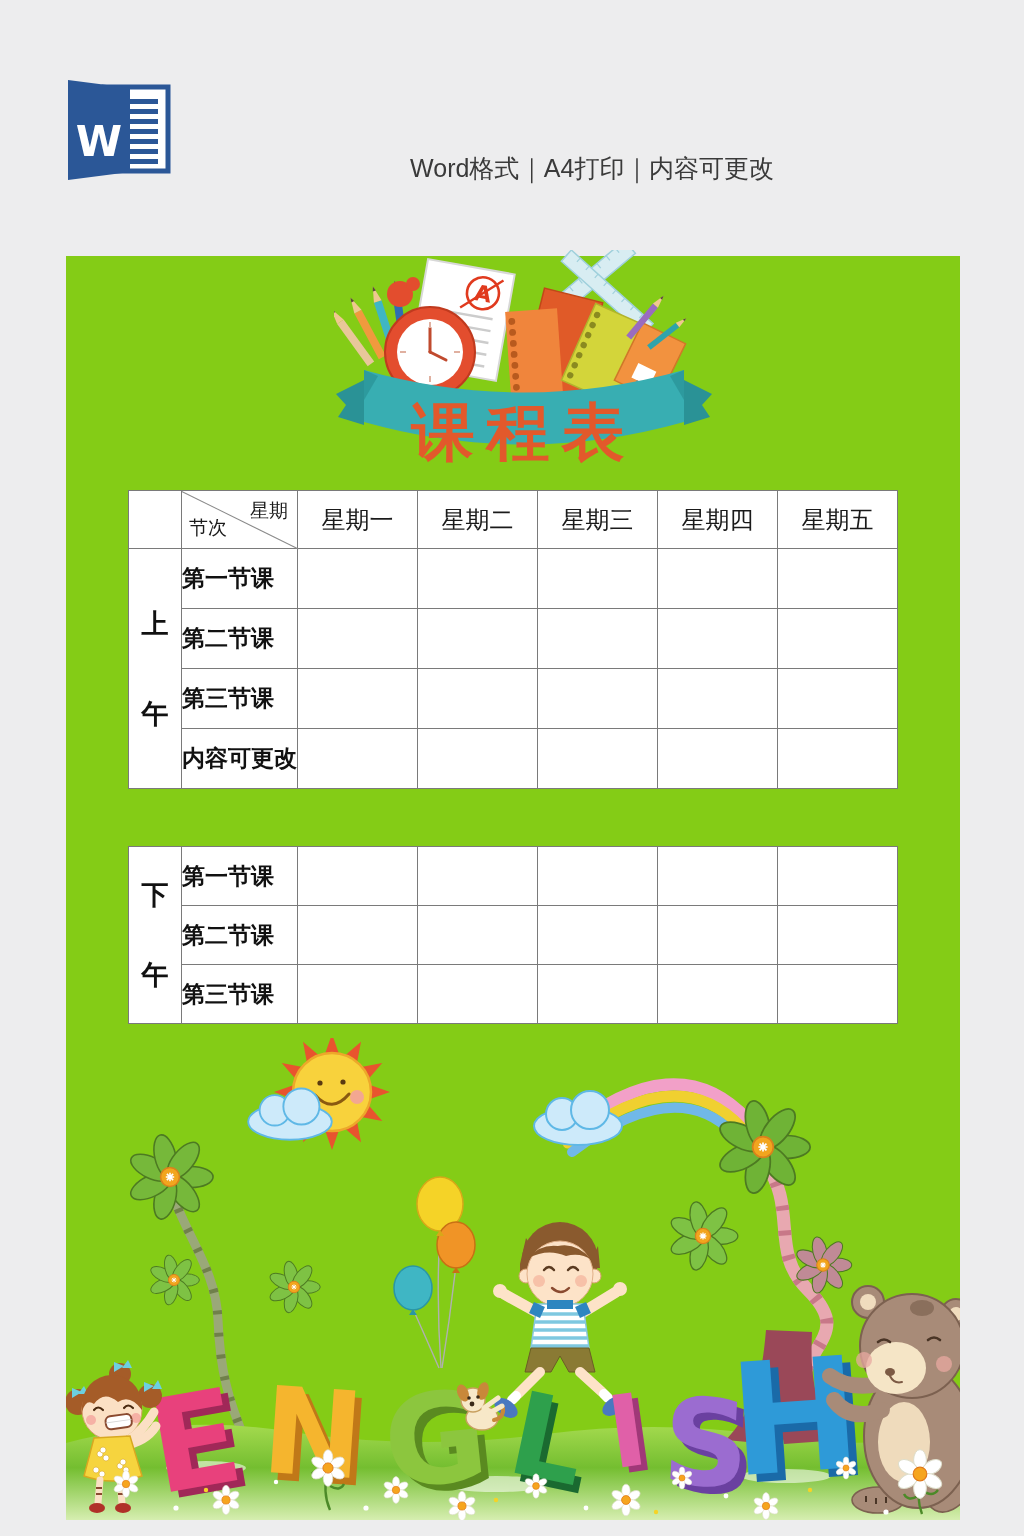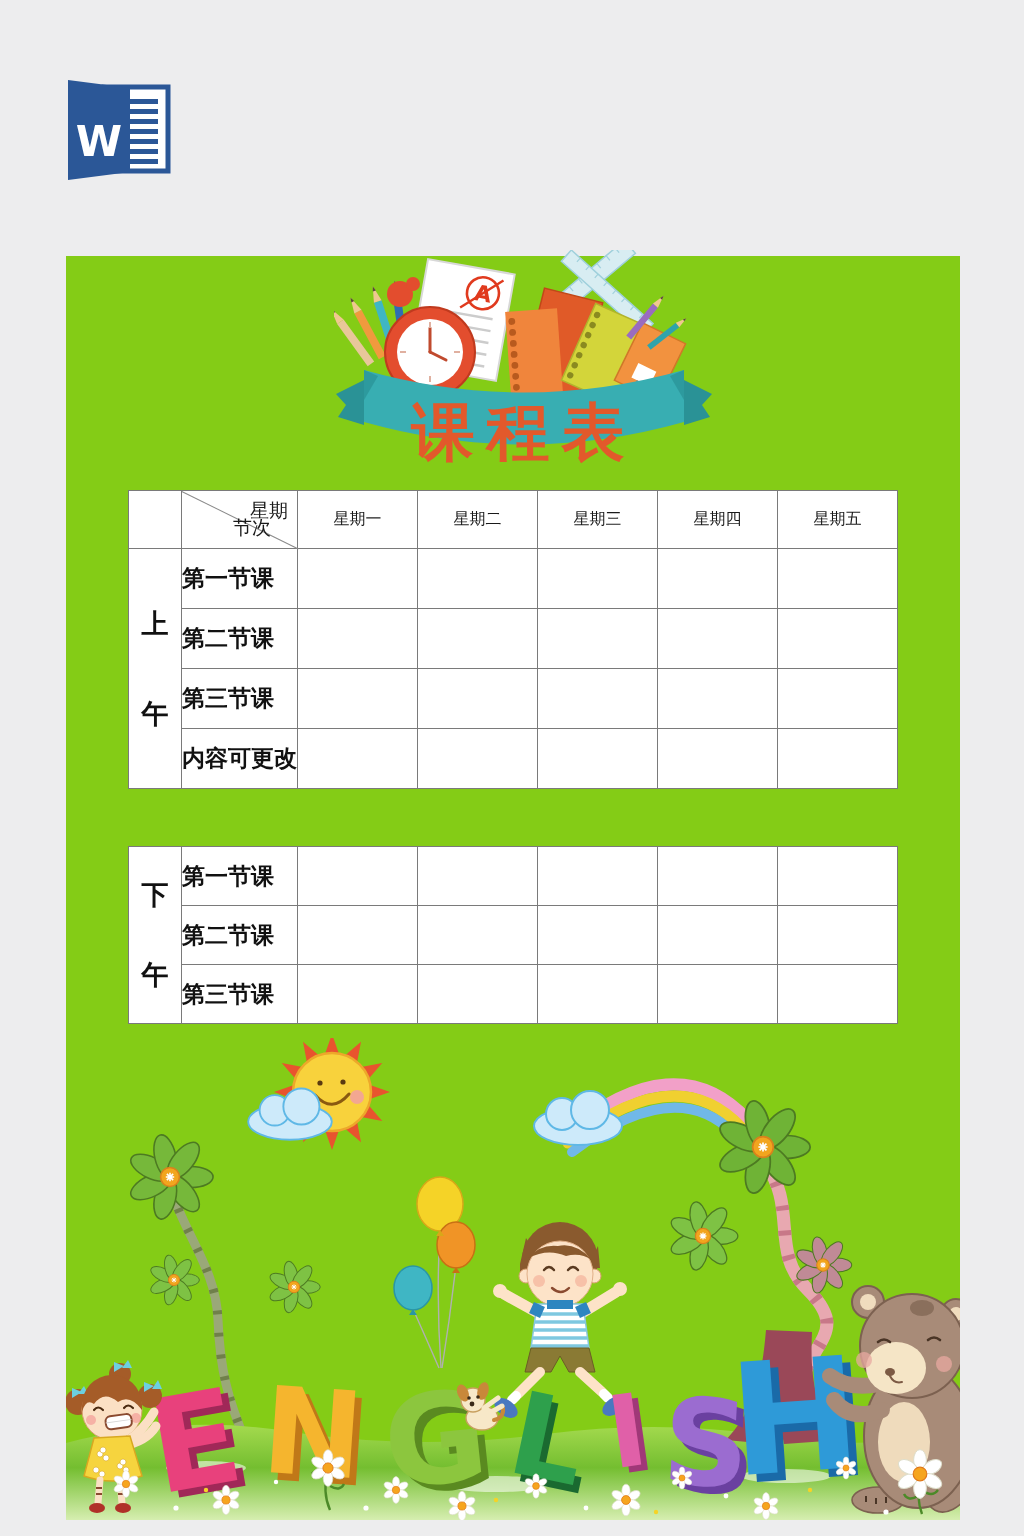--- a/index.html
+++ b/index.html
@@ -19,31 +19,31 @@
 
   .banner-art { position:absolute; left:268px; top:-6px; width:380px; height:235px; }
 
   
   .tbl { position:absolute; border-collapse:collapse; table-layout:fixed; width:769px; background:#fff; }
   .tbl td { border:1px solid #7a7a7a; vertical-align:middle; }
   .t1 { left:62px; top:234px; }
   .t2 { left:62px; top:590px; }
   col.c0 { width:53px; } col.c1 { width:116px; } col.cd { width:120px; }
   tr.hrow { height:58px; } tr.brow { height:60px; } tr.brow2 { height:59px; }
-  td.day { text-align:center; font-family:"Liberation Serif",serif; font-size:16px; color:#1a1a1a; }
+  td.day { text-align:center; font-family:"Liberation Serif",serif; font-size:24px; color:#1a1a1a; }
   td.plabel { text-align:left; font-family:"Liberation Serif",serif; font-size:23px; font-weight:bold; color:#111; }
   td.side { text-align:center; }
   .sidewrap { display:flex; flex-direction:column; align-items:center; gap:54px;
               font-family:"Liberation Serif",serif; font-weight:bold; font-size:27px; color:#111; }
   .sidewrap.pm { gap:44px; }
   td.diag { position:relative; padding:0; }
   .dline { position:absolute; left:0; top:0; width:130px; height:1px; background:#8a8a8a;
            transform-origin:0 0; transform:rotate(26.3deg); }
   .wk { position:absolute; top:7px; right:9px; font-family:"Liberation Serif",serif; font-size:19px; color:#1a1a1a; }
-  .jc { position:absolute; bottom:7px; left:7px; font-family:"Liberation Serif",serif; font-size:19px; color:#1a1a1a;margin-left:44px; }
+  .jc { position:absolute; bottom:7px; left:7px; font-family:"Liberation Serif",serif; font-size:19px; color:#1a1a1a; }
 
   .noon { position:absolute; left:62px; top:542px; width:769px; text-align:center;
           font-family:"Liberation Serif",serif; font-weight:bold; font-size:30px; color:#111; }
   .noon .gap { margin-left:92px; }
 
   
   .bottom-art { position:absolute; left:0; top:782px; width:894px; height:482px; }
   .lt { font-family:"DejaVu Sans",sans-serif; font-weight:bold; text-anchor:middle; }
   .rib-text { font-family:"DejaVu Sans",sans-serif; font-weight:bold; text-anchor:middle; }
 
@@ -67,20 +67,21 @@
         <rect x="56" y="39" width="44" height="5"></rect>
           <rect x="56" y="49" width="44" height="5"></rect>
         <rect x="56" y="59" width="44" height="5"></rect>
           <rect x="56" y="69" width="44" height="5"></rect>
         <rect x="56" y="79" width="44" height="5"></rect>
       </g>
       <polygon points="10,0 72,8 72,92 10,100" fill="#2b5797"></polygon>
       <text x="41" y="76" text-anchor="middle" font-family="DejaVu Sans,sans-serif" font-weight="bold" font-size="42" fill="#ffffff">W</text>
     </svg>
   </div>
+  <div class="hdr-sub">Word格式｜A4打印｜内容可更改</div>
 
   <div class="page">
 
     <div class="banner-art">
       <svg width="380" height="235" viewBox="0 0 380 235">
         <defs>
           <g id="pencil">
             <rect x="-4" y="-30" width="8" height="52"></rect>
             <polygon points="-4,-30 0,-46 4,-30" fill="#f0c890"></polygon>
             <polygon points="-1.6,-41 0,-46 1.6,-41" fill="#5a4a3a"></polygon>

